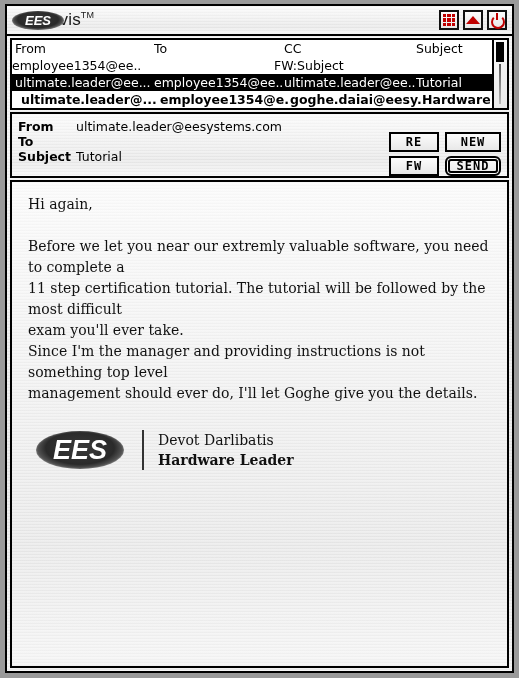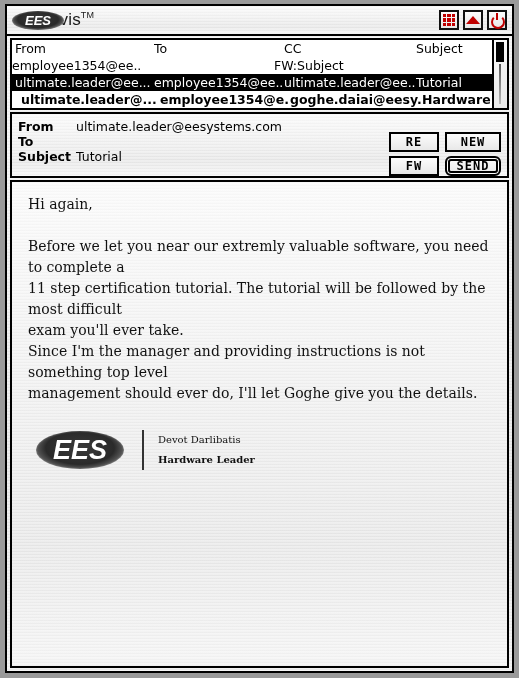--- a/index.html
+++ b/index.html
@@ -291,21 +291,21 @@
   }
   #sig-logo .ees-badge { font-size: 27px; }
   #sig-divider {
     width: 2px;
     align-self: stretch;
     background: #333;
     margin: 0 14px 0 18px;
   }
   #sig-lines {
     font-family: "DejaVu Serif", serif;
-    font-size: 10px;
+    font-size: 14px;
     line-height: 20px;
     color: #111;
   }
   #sig-lines .bold { font-weight: bold; }
 </style>
 </head>
 <body>
 
 <div id="app">
   <div id="window" class="brushed">

